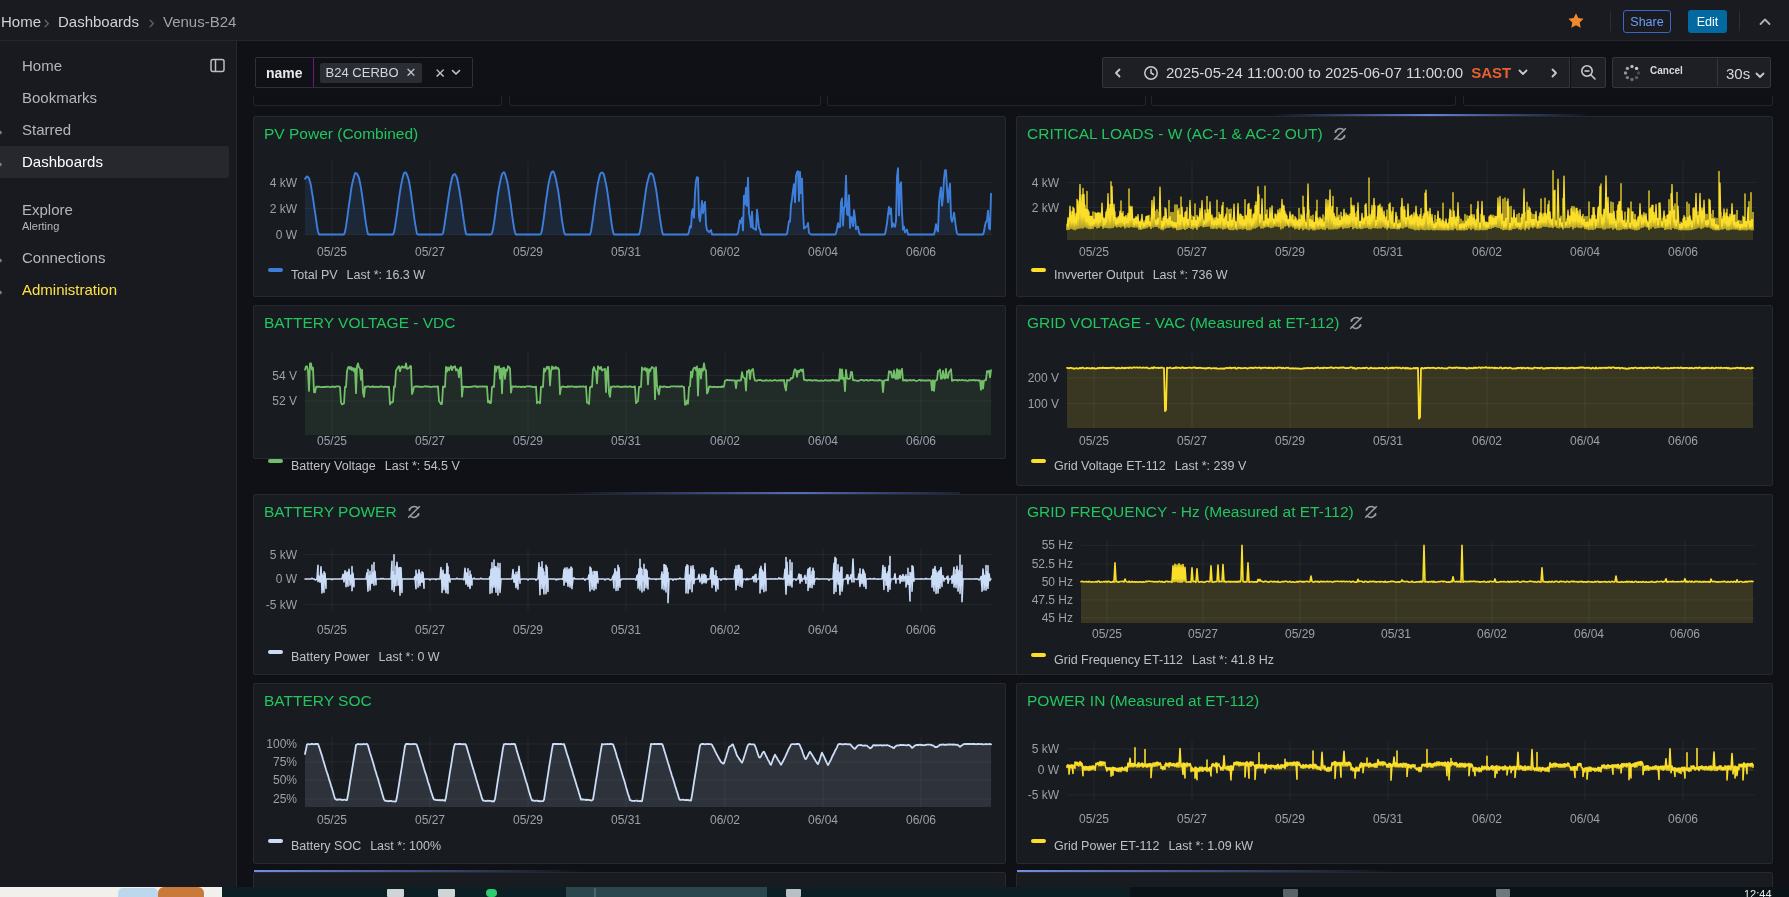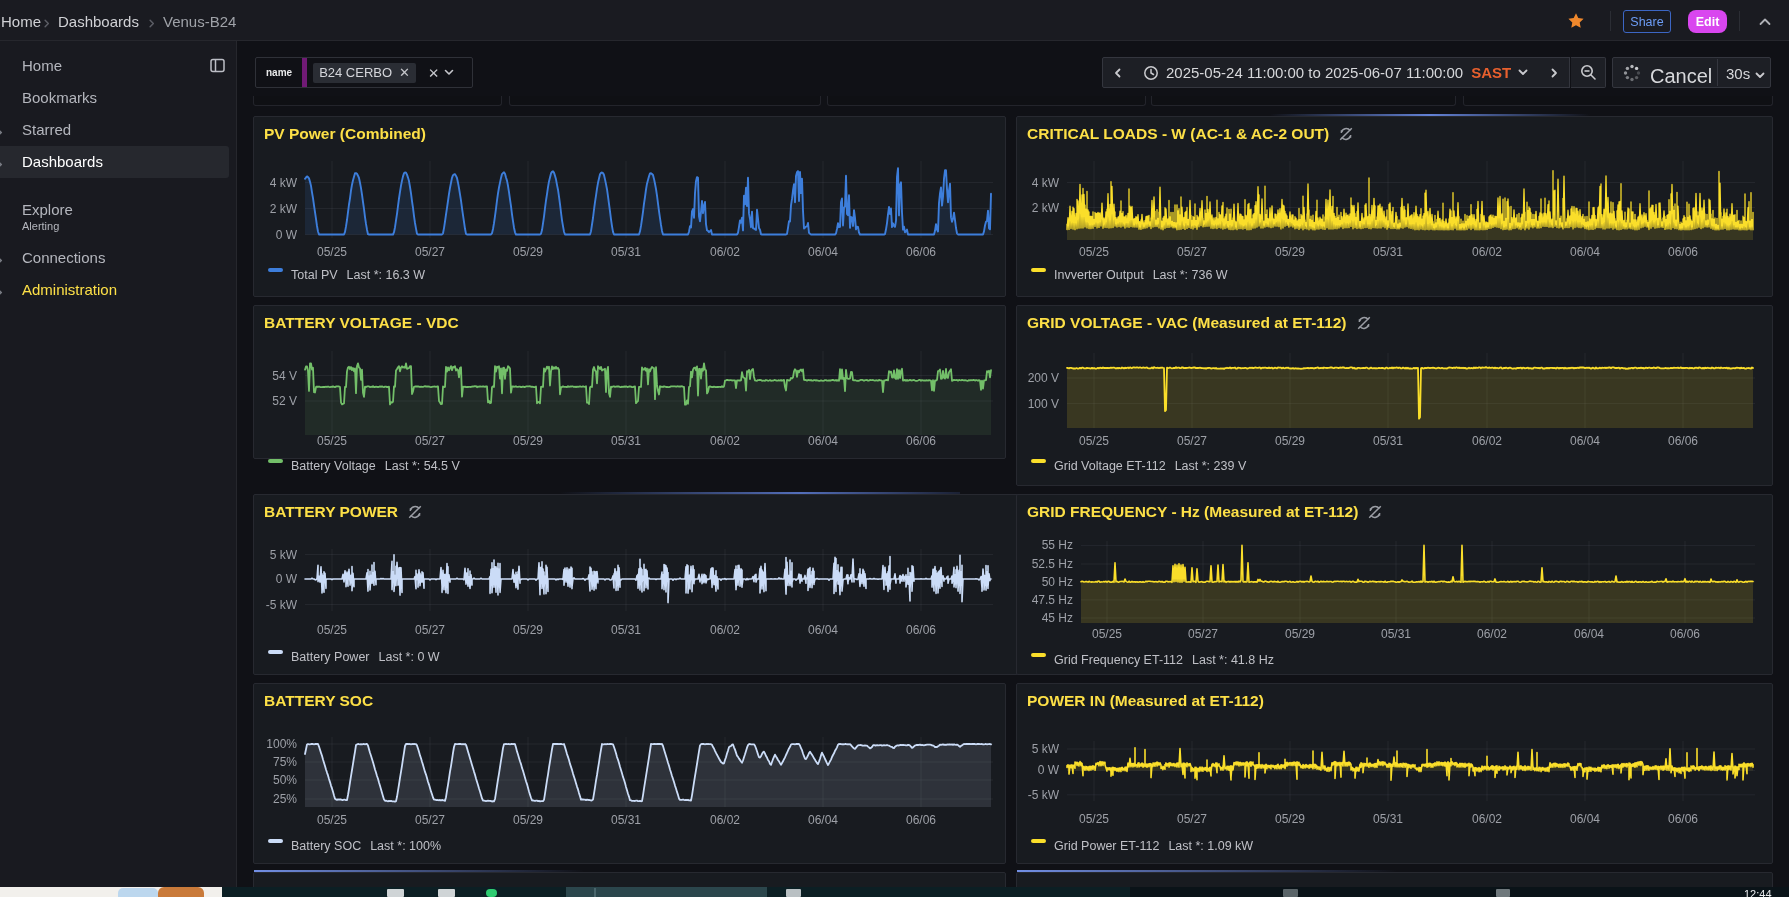--- a/index.html
+++ b/index.html
@@ -1,16 +1,16 @@
 <!DOCTYPE html>
 <html><head><meta charset="utf-8"><style>
 *{margin:0;padding:0;box-sizing:border-box}
 html,body{width:1789px;height:897px;overflow:hidden;background:#101116;font-family:"Liberation Sans",sans-serif;-webkit-font-smoothing:antialiased}
 .panel{position:absolute;background:#181b20;border:1px solid #272930;border-radius:2px}
-.ptitle{position:absolute;left:10px;top:8px;font-size:15.5px;font-weight:700;color:#fde047;display:flex;align-items:center;white-space:nowrap}
+.ptitle{position:absolute;left:10px;top:8px;font-size:15.5px;font-weight:400;color:#22c55e;display:flex;align-items:center;white-space:nowrap}
 .leg{display:flex;align-items:flex-start;font-size:12.5px;color:#bfc0c6;white-space:nowrap}
 .dash{width:15px;height:4px;border-radius:2px;display:inline-block;margin-right:8px}
 .ln{margin-right:9px}
 .btn{position:absolute;height:31px;background:#1d1f25;border:1px solid #34363e;display:flex;align-items:center;justify-content:center}
 text{font-family:"Liberation Sans",sans-serif}
 </style></head><body>
 
 <div style="position:absolute;left:0;top:0;width:1789px;height:41px;background:#1a1b21;border-bottom:1px solid #26272d">
   <div style="position:absolute;left:1px;top:13px;font-size:15px;color:#d0d1d5">Home</div>
   <div style="position:absolute;left:41px;top:15px"><svg width="11" height="11" viewBox="0 0 12 12" style="flex:none">
@@ -19,21 +19,21 @@
   <div style="position:absolute;left:58px;top:13px;font-size:15px;color:#d0d1d5">Dashboards</div>
   <div style="position:absolute;left:146px;top:15px"><svg width="11" height="11" viewBox="0 0 12 12" style="flex:none">
         <path d="M4.5 2.5 L8 6 L4.5 9.5" fill="none" stroke="#5c5e66" stroke-width="1.6" stroke-linecap="round" stroke-linejoin="round"></path>
       </svg></div>
   <div style="position:absolute;left:163px;top:13px;font-size:15px;color:#9fa2a8">Venus-B24</div>
   <svg width="18" height="18" viewBox="0 0 18 18" style="position:absolute;left:1567px;top:12px">
       <path d="M9 1.2 L11.3 6.1 L16.6 6.8 L12.7 10.5 L13.7 15.8 L9 13.2 L4.3 15.8 L5.3 10.5 L1.4 6.8 L6.7 6.1 Z" fill="#f0882c"></path>
     </svg>
   <div style="position:absolute;left:1610px;top:11px;width:1px;height:20px;background:#2b2d34"></div>
   <div style="position:absolute;left:1623px;top:10px;width:48px;height:23px;border:1px solid #3c66c4;border-radius:3px;display:flex;align-items:center;justify-content:center;font-size:12.5px;color:#6d9df6;font-weight:500">Share</div>
-  <div style="position:absolute;left:1688px;top:10px;width:39px;height:23px;background:#d946ef;border-radius:8px;display:flex;align-items:center;justify-content:center;font-size:12.5px;color:#ffffff;font-weight:700">Edit</div>
+  <div style="position:absolute;left:1688px;top:10px;width:39px;height:23px;background:#0369a1;border-radius:3px;display:flex;align-items:center;justify-content:center;font-size:12.5px;color:#ffffff;font-weight:400">Edit</div>
   <div style="position:absolute;left:1739px;top:11px;width:1px;height:20px;background:#2b2d34"></div>
   <svg width="14" height="14" viewBox="0 0 14 14" style="position:absolute;left:1758px;top:15px">
       <path d="M2.5 9 L7 4.5 L11.5 9" fill="none" stroke="#aeb0b6" stroke-width="1.8" stroke-linecap="round" stroke-linejoin="round"></path>
     </svg>
 </div>
 <div style="position:absolute;left:0;top:41px;width:237px;height:846px;background:#191a20;border-right:1px solid #26272d">
 <div style="position:absolute;left:0;top:105px;width:229px;height:32px;background:#26282e;border-radius:0 3px 3px 0"></div>
     <div style="position:absolute;left:22px;top:16px;font-size:15px;color:#b4b6bd;font-weight:400;line-height:18px">Home</div>
     <div style="position:absolute;left:22px;top:48px;font-size:15px;color:#b4b6bd;font-weight:400;line-height:18px">Bookmarks</div>
     <div style="position:absolute;left:22px;top:80px;font-size:15px;color:#b4b6bd;font-weight:400;line-height:18px">Starred</div>
@@ -53,21 +53,21 @@
         <path d="M4.5 2.5 L8 6 L4.5 9.5" fill="none" stroke="#7a7d85" stroke-width="1.6" stroke-linecap="round" stroke-linejoin="round"></path>
       </svg></div>
     <div style="position:absolute;left:-6px;top:211px"><svg width="11" height="11" viewBox="0 0 12 12" style="flex:none">
         <path d="M4.5 2.5 L8 6 L4.5 9.5" fill="none" stroke="#7a7d85" stroke-width="1.6" stroke-linecap="round" stroke-linejoin="round"></path>
       </svg></div>
     <div style="position:absolute;left:-6px;top:243px"><svg width="11" height="11" viewBox="0 0 12 12" style="flex:none">
         <path d="M4.5 2.5 L8 6 L4.5 9.5" fill="none" stroke="#7a7d85" stroke-width="1.6" stroke-linecap="round" stroke-linejoin="round"></path>
       </svg></div>
 </div>
 <div style="position:absolute;left:255px;top:57px;width:218px;height:31px;background:#101116;border:1px solid #2f3138;border-radius:2px;display:flex;align-items:center">
-  <div style="padding:0 10px;font-size:10px;font-weight:600;color:#e8e9ea;border-right:5px solid #701a75;height:100%;display:flex;align-items:center">name</div>
+  <div style="padding:0 10px;font-size:14px;font-weight:600;color:#e8e9ea;border-right:1px solid #701a75;height:100%;display:flex;align-items:center">name</div>
   <div style="margin-left:6px;background:#2a2d34;border-radius:2px;height:20px;display:flex;align-items:center;padding:0 6px;font-size:13px;color:#d5d6db;white-space:nowrap">B24 CERBO<span style="margin-left:7px;font-size:13px;color:#c6c7cc">✕</span></div>
   <span style="margin-left:12px;font-size:13.5px;color:#c6c7cc">✕</span>
   <div style="margin-left:4px"><svg width="12" height="12" viewBox="0 0 12 12" style="flex:none">
         <path d="M2.5 4.5 L6 8 L9.5 4.5" fill="none" stroke="#c6c7cc" stroke-width="1.6" stroke-linecap="round" stroke-linejoin="round"></path>
       </svg></div>
 </div>
 <div class="btn" style="left:1102px;top:57px;width:32px;border-radius:2px 0 0 2px">
     <svg width="12" height="12" viewBox="0 0 12 12" style="flex:none">
       <path d="M7.5 2.5 L4 6 L7.5 9.5" fill="none" stroke="#c9cace" stroke-width="1.8" stroke-linecap="round" stroke-linejoin="round"></path>
     </svg>
@@ -99,21 +99,21 @@
   <div style="position:absolute;left:10px;top:6px"><svg width="18" height="18" viewBox="0 0 18 18" style="margin-right:9px;flex:none">
         <circle cx="15.5" cy="9.0" r="1.7" fill="#c9cace" opacity="0.25"></circle>
         <circle cx="13.6" cy="13.6" r="1.7" fill="#c9cace" opacity="0.36"></circle>
         <circle cx="9.0" cy="15.5" r="1.7" fill="#c9cace" opacity="0.46"></circle>
         <circle cx="4.4" cy="13.6" r="1.7" fill="#c9cace" opacity="0.57"></circle>
         <circle cx="2.5" cy="9.0" r="1.7" fill="#c9cace" opacity="0.68"></circle>
         <circle cx="4.4" cy="4.4" r="1.7" fill="#c9cace" opacity="0.79"></circle>
         <circle cx="9.0" cy="2.5" r="1.7" fill="#c9cace" opacity="0.89"></circle>
         <circle cx="13.6" cy="4.4" r="1.7" fill="#c9cace" opacity="1.00"></circle>
       </svg></div>
-  <span style="position:absolute;left:37px;top:7px;font-size:20px;color:#d7d8db;font-weight:400">Cancel</span>
+  <span style="position:absolute;left:37px;top:7px;font-size:10px;color:#d7d8db;font-weight:700">Cancel</span>
   <div style="position:absolute;left:104px;top:1px;width:1px;height:27px;background:#34363e"></div>
   <span style="position:absolute;left:113px;top:7px;font-size:15px;color:#d7d8db;font-weight:500">30s</span>
   <div style="position:absolute;left:141px;top:9px"><svg width="12" height="12" viewBox="0 0 12 12" style="flex:none">
         <path d="M2.5 4.5 L6 8 L9.5 4.5" fill="none" stroke="#c9cace" stroke-width="1.8" stroke-linecap="round" stroke-linejoin="round"></path>
       </svg></div>
 </div>
 <div style="position:absolute;left:253px;top:96px;width:249px;height:10px;background:#0f1014;border:1px solid #23242b;border-top:none;border-radius:0 0 3px 3px"></div>
 <div style="position:absolute;left:509px;top:96px;width:312px;height:10px;background:#0f1014;border:1px solid #23242b;border-top:none;border-radius:0 0 3px 3px"></div>
 <div style="position:absolute;left:827px;top:96px;width:319px;height:10px;background:#0f1014;border:1px solid #23242b;border-top:none;border-radius:0 0 3px 3px"></div>
 <div style="position:absolute;left:1151px;top:96px;width:305px;height:10px;background:#0f1014;border:1px solid #23242b;border-top:none;border-radius:0 0 3px 3px"></div>

